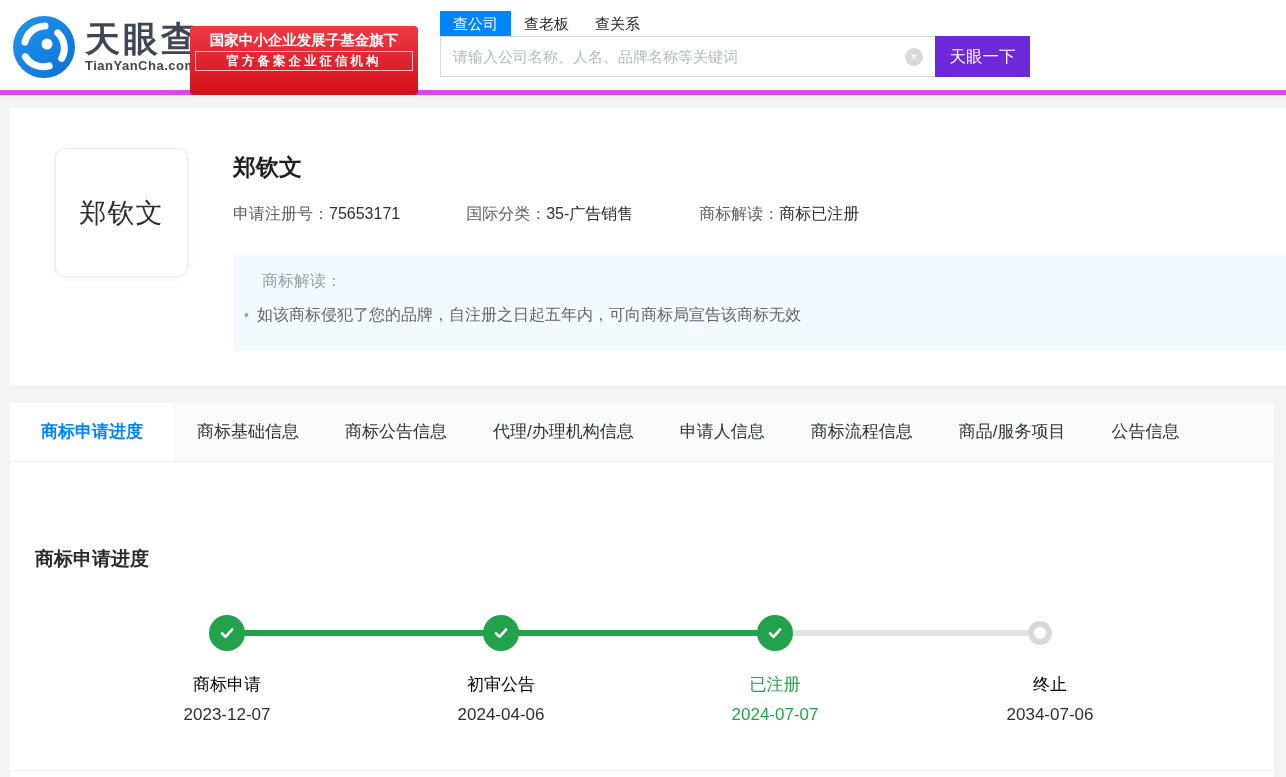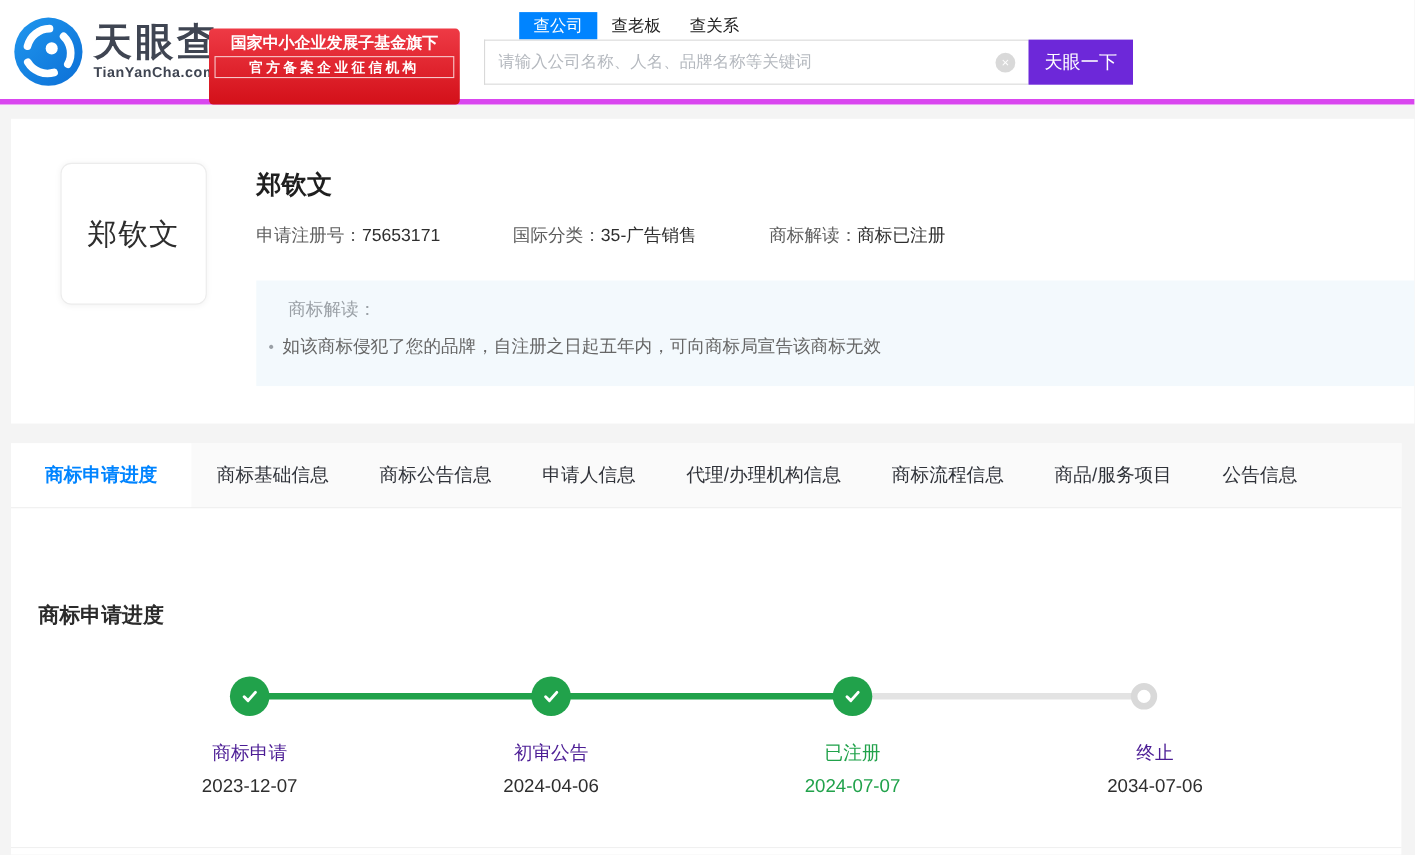--- a/index.html
+++ b/index.html
@@ -14,21 +14,21 @@
   .logo-title { font-size:35px; font-weight:700; color:#3f4552; letter-spacing:3px; line-height:1.05; }
   .logo-domain { font-size:13px; font-weight:700; color:#3f4552; letter-spacing:.5px; margin-top:1px; }
 
   .badge { position:absolute; left:190px; top:26px; width:228px; height:69px; border-radius:4px;
            background:linear-gradient(180deg,#ee3a45,#d31019); padding:4px 5px; }
   .badge-line1 { color:#fff; font-size:14.5px; font-weight:700; text-align:center; line-height:21px; white-space:nowrap; }
   .badge-line2 { color:#fff; font-size:12.5px; font-weight:700; text-align:center; letter-spacing:3px;
                  border:1px solid rgba(255,255,255,.75); line-height:18px; white-space:nowrap; }
 
   .search { position:absolute; left:440px; top:11px; width:590px; }
-  .search-tabs { display:flex; height:25px;margin-left:32px; }
+  .search-tabs { display:flex; height:25px; }
   .search-tab { font-size:15px; color:#222; padding:0 13px; line-height:25px; cursor:pointer; white-space:nowrap; }
   .search-tab.active { background:#0084ff; color:#fff; }
   .search-box { display:flex; height:41px; position:relative; }
   .search-input { flex:1; border:1px solid #d9d9d9; border-right:none; padding:0 34px 0 12px; font-size:15px; color:#333;
                   outline:none; font-family:inherit; background:#fff; }
   .search-input::placeholder { color:#b5b9bf; }
   .clear-btn { position:absolute; right:107px; top:12px; width:18px; height:18px; border-radius:50%;
                background:#d9d9d9; color:#fff; font-size:12px; line-height:18px; text-align:center; cursor:pointer; }
   .search-btn { width:95px; background:#6d28d9; color:#fff; font-size:16.5px; border:none; cursor:pointer; font-family:inherit; }
 
@@ -69,21 +69,21 @@
   .tl-seg.green { background:#21a24b; }
   .tl-seg.gray  { background:#e3e3e3; }
   .seg1 { left:217px; width:274px; }
   .seg2 { left:491px; width:274px; }
   .seg3 { left:765px; width:265px; }
   .tl-node { position:absolute; top:212px; width:36px; height:36px; border-radius:50%; background:#21a24b;
              display:flex; align-items:center; justify-content:center; }
   .tl-node svg { width:20px; height:20px; }
   .n1 { left:199px; } .n2 { left:473px; } .n3 { left:747px; }
   .tl-node.pending { top:218px; width:24px; height:24px; background:#fff; border:6px solid #d9d9d9; left:1018px; }
-  .step-label { position:absolute; top:270px; transform:translateX(-50%); font-size:17px; color:#4c1d95; white-space:nowrap; }
+  .step-label { position:absolute; top:270px; transform:translateX(-50%); font-size:17px; color:#000000; white-space:nowrap; }
   .step-date  { position:absolute; top:302px; transform:translateX(-50%); font-size:17px; color:#2e2e2e; white-space:nowrap; }
   .x1 { left:217px; } .x2 { left:491px; } .x3 { left:765px; } .x4 { left:1040px; }
   .current { color:#21a24b; }
   .card2-divider { position:absolute; left:0; right:0; top:367px; border-top:1px solid #f0f0f0; }
 </style>
 </head>
 <body>
 
 <div class="header">
   <div class="logo-wrap">
@@ -144,22 +144,22 @@
     <div class="interp-title">商标解读：</div>
     <div class="interp-bullet">如该商标侵犯了您的品牌，自注册之日起五年内，可向商标局宣告该商标无效</div>
   </div>
 </div>
 
 <div class="card2">
   <div class="tabbar">
     <div class="tab active">商标申请进度</div>
     <div class="tab">商标基础信息</div>
     <div class="tab">商标公告信息</div>
+    <div class="tab">代理/办理机构信息</div>
     <div class="tab">申请人信息</div>
-    <div class="tab">代理/办理机构信息</div>
     <div class="tab">商标流程信息</div>
     <div class="tab">商品/服务项目</div>
     <div class="tab">公告信息</div>
   </div>
 
   <div class="section-title">商标申请进度</div>
 
   <div class="tl-seg green seg1"></div>
   <div class="tl-seg green seg2"></div>
   <div class="tl-seg gray seg3"></div>

